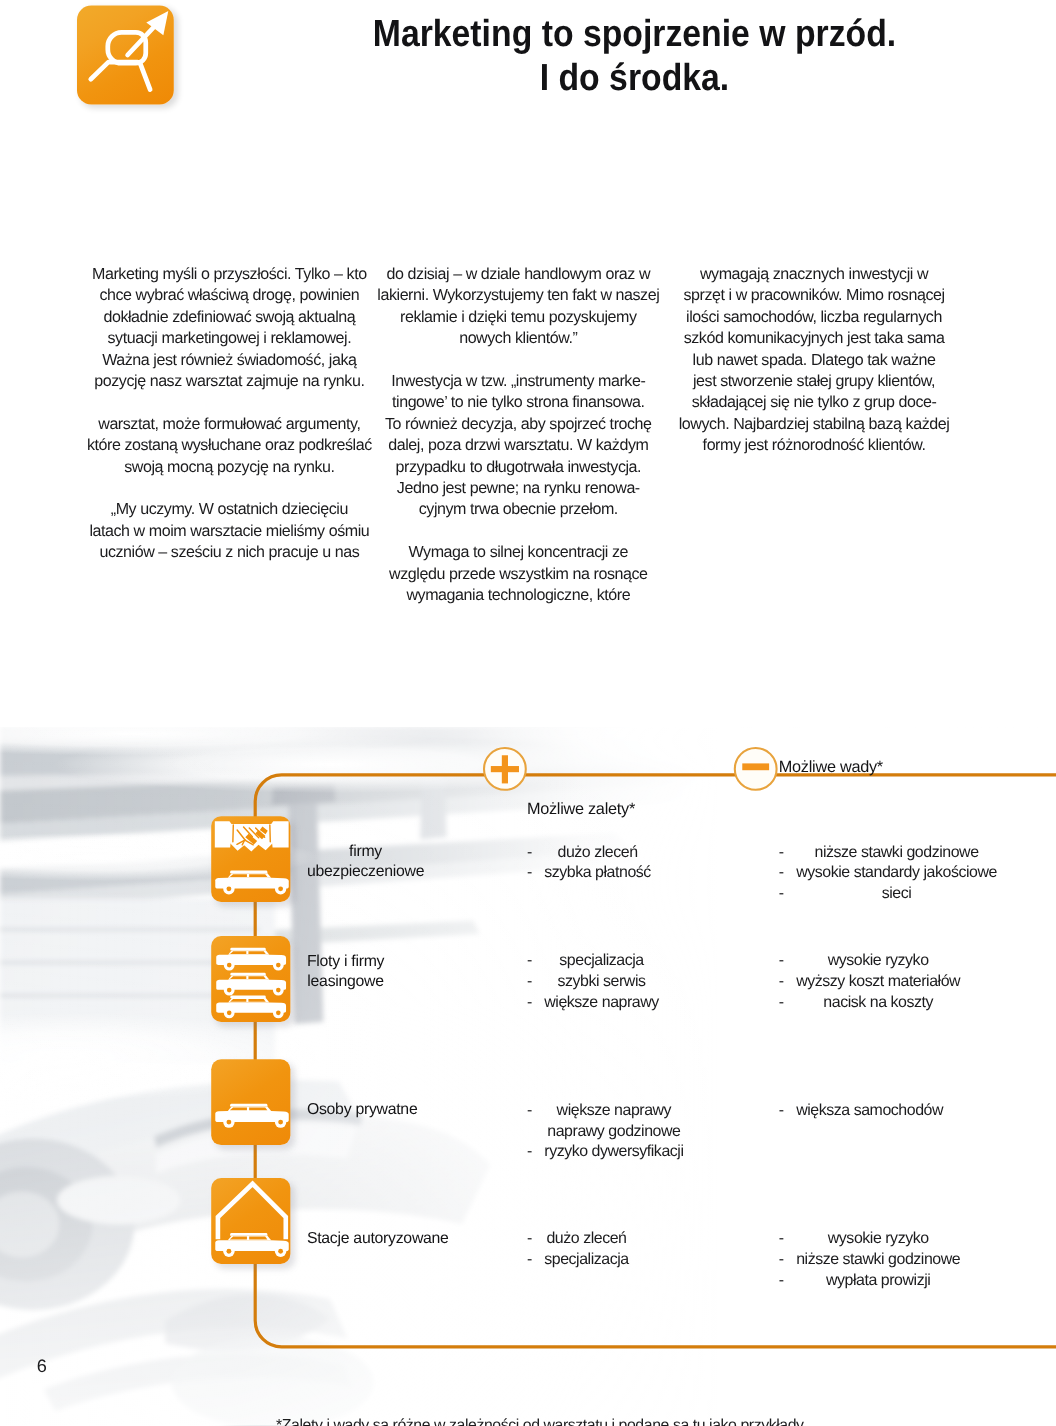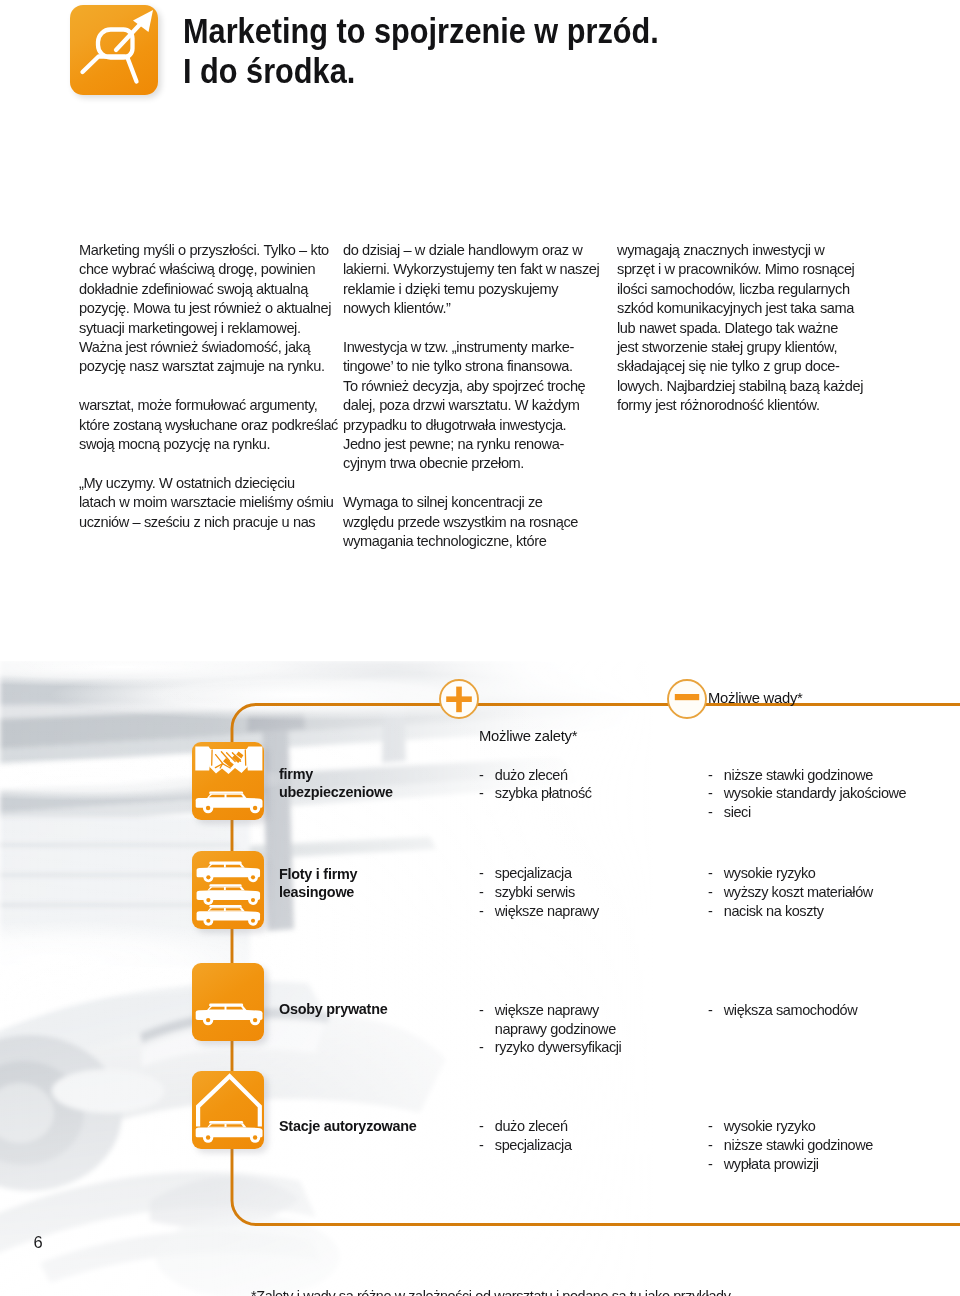--- a/index.html
+++ b/index.html
@@ -1,20 +1,20 @@
 <!DOCTYPE html>
 <html lang="pl"><head>
 <meta charset="utf-8">
 <title>Marketing to spojrzenie w przód</title>
 <style>
   html,body{margin:0;padding:0;}
   body{width:960px;height:1296px;background:#ffffff;
        font-family:"Liberation Sans",sans-serif;position:relative;overflow:hidden;
        -webkit-font-smoothing:antialiased;}
-  .page{position:absolute;left:0;top:0;width:960px;height:1296px;overflow:hidden;}
+  .page{position:absolute;left:0;top:0;width:960px;height:1296px;overflow:hidden;text-align:center;}
 
   
   .logo-badge{position:absolute;left:70px;top:5px;width:88px;height:90px;border-radius:13px;
      background:linear-gradient(150deg,#f2aa2a 0%,#f2a223 28%,#f1940f 62%,#ef8905 100%);
      box-shadow:3px 3px 6px rgba(0,0,0,.14);}
   .logo-badge svg{position:absolute;left:0;top:0;}
   .title{position:absolute;left:182.6px;top:11px;width:880px;
      font-size:34.3px;font-weight:bold;line-height:40px;color:#131315;
      white-space:nowrap;transform:scaleX(.895);transform-origin:left top;}
 
@@ -35,21 +35,21 @@
 
   
   .cat-icon{position:absolute;width:72px;height:78px;border-radius:9px;
      background:linear-gradient(146deg,#f3a326 0%,#f1940f 45%,#ef8a08 100%);
      box-shadow:4px 4px 6px rgba(120,120,130,.22);}
   .cat-icon svg{position:absolute;left:0;top:0;}
 
   
   .tbl-head{position:absolute;font-size:14.8px;font-weight:normal;color:#141416;
      letter-spacing:-.25px;white-space:nowrap;}
-  .cat-label{position:absolute;font-size:14.4px;font-weight:bold;color:#141416;
+  .cat-label{position:absolute;font-size:14.4px;font-weight:normal;color:#141416;
      line-height:18.1px;letter-spacing:-.25px;white-space:nowrap;}
   .cat-label span{display:block;}
   .cell{position:absolute;font-size:14.5px;letter-spacing:-.42px;color:#1c1c1e;
      line-height:18.9px;white-space:nowrap;}
   .cell .li{position:relative;padding-left:15.8px;display:block;}
   .cell .li .dash{position:absolute;left:0;top:0;}
 
   
   .pagenum{position:absolute;left:33.5px;top:1234px;font-size:16.5px;color:#1c1c1e;
      letter-spacing:-.3px;line-height:16px;}
@@ -182,21 +182,20 @@
   <div class="title">
     <div>Marketing to spojrzenie w przód.</div>
     <div>I do środka.</div>
   </div>
 
   <div class="col" id="col1">
       <p>
         <span class="ln">Marketing myśli o przyszłości. Tylko – kto</span>
         <span class="ln">chce wybrać właściwą drogę, powinien</span>
         <span class="ln">dokładnie zdefiniować swoją aktualną</span>
-        <span class="ln">pozycję. Mowa tu jest również o aktualnej</span>
         <span class="ln">sytuacji marketingowej i reklamowej.</span>
         <span class="ln">Ważna jest również świadomość, jaką</span>
         <span class="ln">pozycję nasz warsztat zajmuje na rynku.</span>
       </p>
       <p>
         <span class="ln">warsztat, może formułować argumenty,</span>
         <span class="ln">które zostaną wysłuchane oraz podkreślać</span>
         <span class="ln">swoją mocną pozycję na rynku.</span>
       </p>
       <p>

